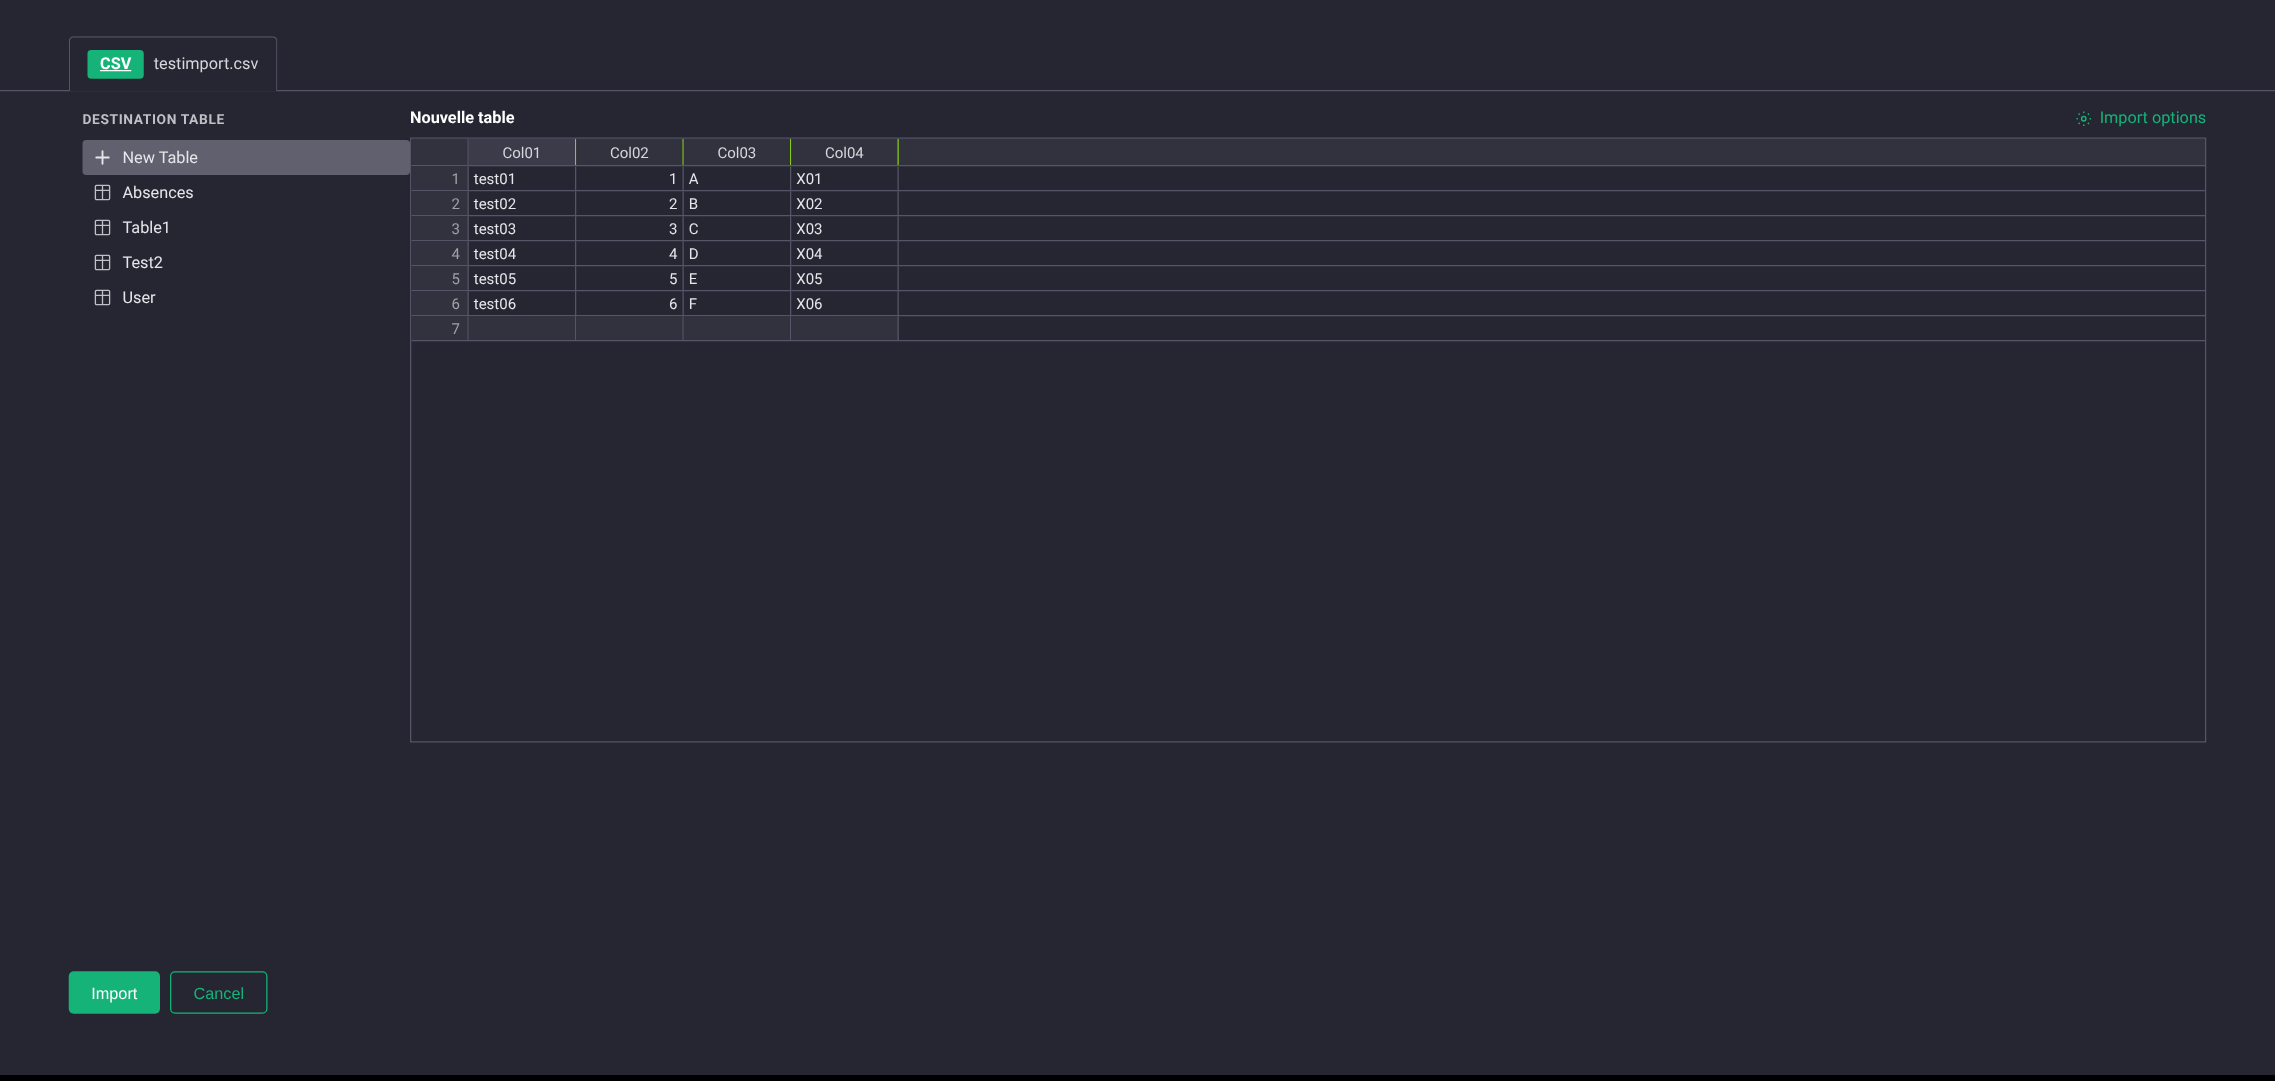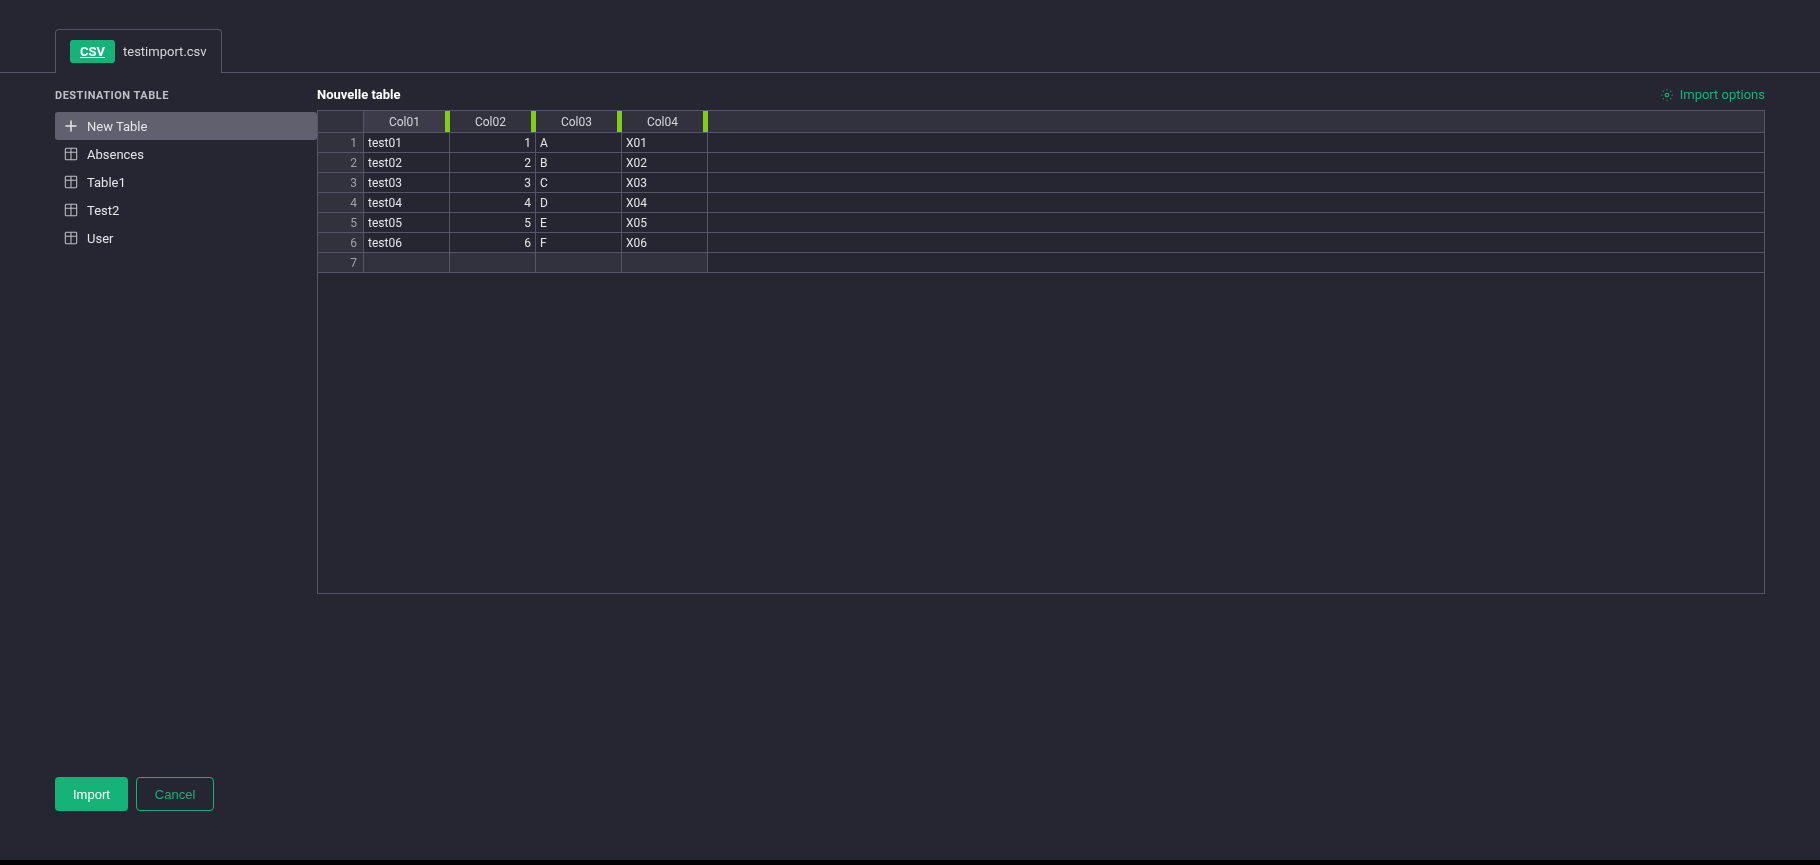--- a/index.html
+++ b/index.html
@@ -52,20 +52,21 @@
   .header-divider {
     border-top: 1px solid #555568;
     margin-left: -55px;
     margin-right: -55px;
   }
 
   
   .body-row {
     display: flex;
     padding: 0 55px;
+    margin-left: 11px;
   }
 
   
   .sidebar {
     width: 262px;
     flex: 0 0 262px;
     padding-top: 16px;
   }
   .sidebar-heading {
     font-size: 11px;
@@ -150,21 +151,21 @@
     text-align: right;
     padding-right: 6px;
     color: #a0a0ab;
     font-size: 12px;
     line-height: 20px;
     background: #32323f;
   }
   .col-header {
     width: 86px;
     flex: 0 0 86px;
-    border-right: 5px solid #84cc16;
+    border-right: 1px solid #84cc16;
     text-align: center;
     color: #d6d6dc;
     font-size: 12px;
     line-height: 22px;
     background: #32323f;
   }
   .col-header.selected {
     background: #3b3b4a;
   }
   .grid-body {

